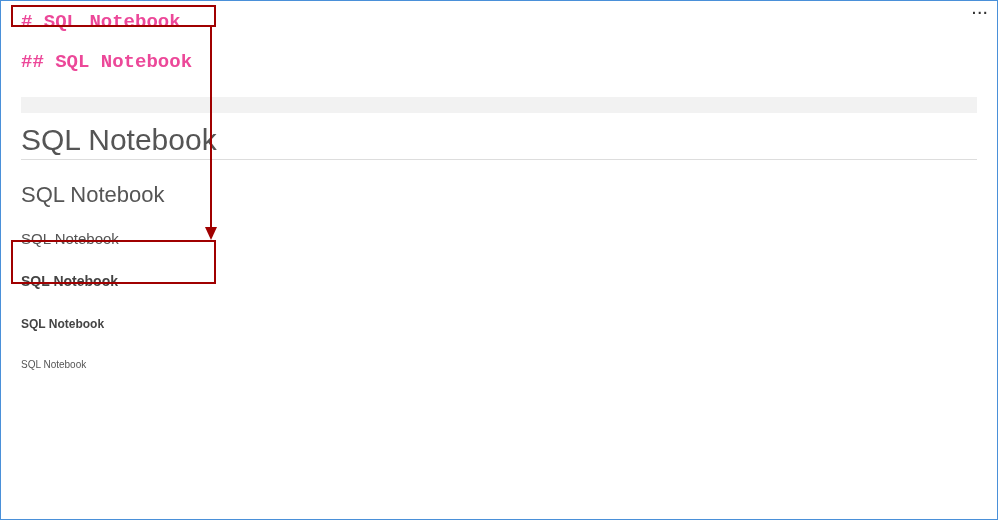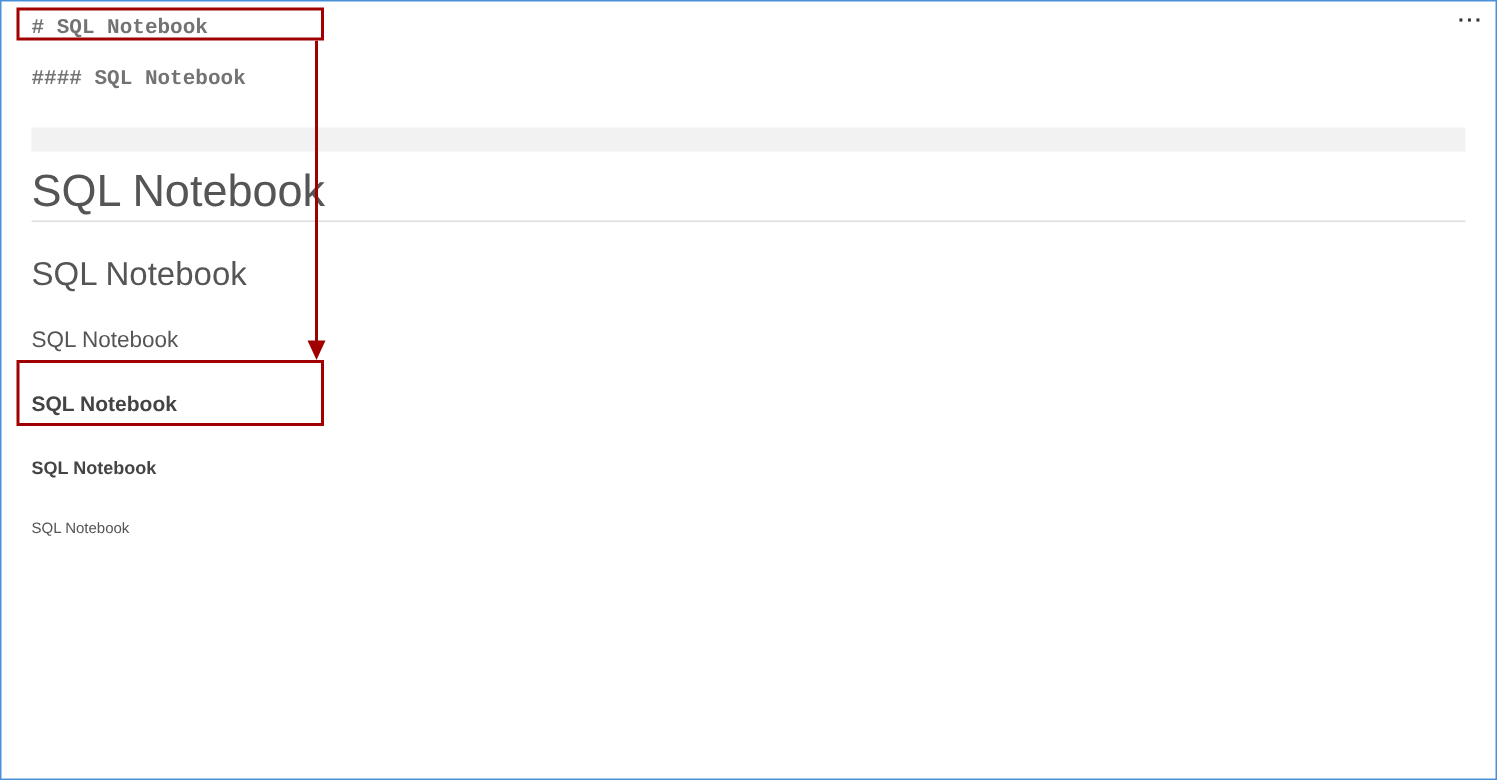--- a/index.html
+++ b/index.html
@@ -29,23 +29,23 @@
       font-size: 14px;
       letter-spacing: 1px;
       cursor: pointer;
       font-weight: bold;
     }
     .source-section {
       padding: 10px 20px 6px 20px;
     }
     .source-line {
       font-family: "Consolas", "Courier New", monospace;
-      font-size: 14px;
+      font-size: 19px;
       font-weight: bold;
-      color: #737373;
+      color: #ec4899;
       margin-bottom: 18px;
     }
     .separator-bar {
       height: 16px;
       background: #f2f2f2;
       margin: 0 20px 10px 20px;
     }
     .rendered-section {
       padding: 0 20px 10px 20px;
     }
@@ -117,21 +117,21 @@
     }
   </style>
 </head>
 <body>
 
 <div class="notebook-container">
   <div class="more-menu">···</div>
 
   <div class="source-section">
     <div class="source-line"># SQL Notebook</div>
-    <div class="source-line">#### SQL Notebook</div>
+    <div class="source-line">## SQL Notebook</div>
   </div>
 
   <div class="separator-bar"></div>
 
   <div class="rendered-section">
     <div class="h1-rendered">SQL Notebook</div>
     <div class="h2-rendered">SQL Notebook</div>
     <div class="h3-rendered">SQL Notebook</div>
     <div class="h4-rendered">SQL Notebook</div>
     <div class="h5-rendered">SQL Notebook</div>

